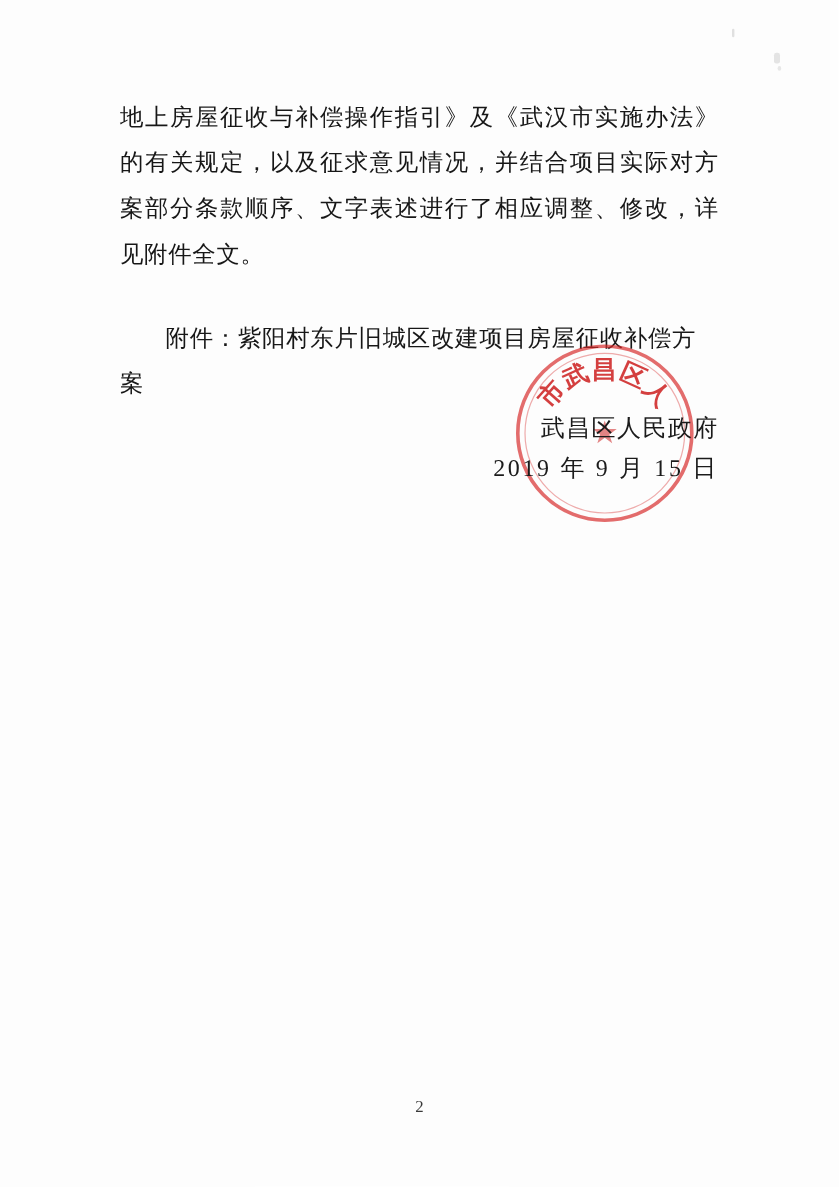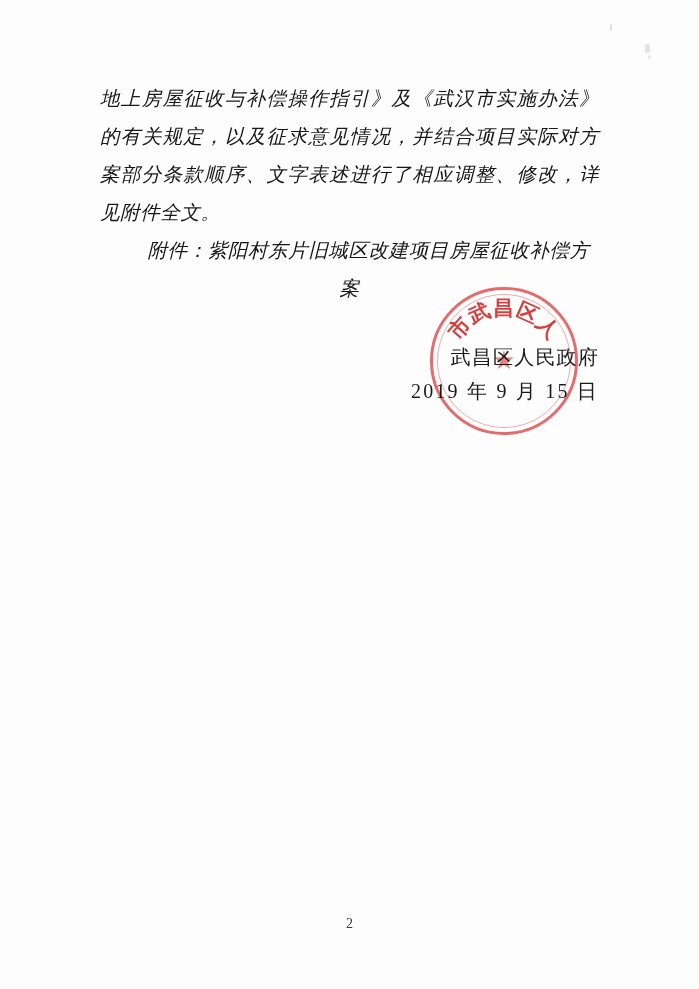--- a/index.html
+++ b/index.html
@@ -31,36 +31,36 @@
   }
   .speck.s1 { left: 610px; top: 24px;  width: 2px;  height: 7px;  border-radius: 1px; background:#c9c9c9;}
   .speck.s2 { left: 645px; top: 44px;  width: 5px;  height: 9px;  border-radius: 2px; background:#cfcfcf;}
   .speck.s3 { left: 648px; top: 55px;  width: 3px;  height: 4px;  background:#d5d5d5;}
 
   .body-text {
     position: absolute;
     left: 100px;
     top: 80px;
     width: 499px;
-    font-style: italic;
   }
 
   .para {
     font-size: 19.5px;
     line-height: 38px;
     letter-spacing: 0.6px;
     text-align: justify;
     text-justify: inter-ideograph;
     margin: 0;
     color: #171717;
   }
 
   .para.attachment {
+    margin-top: 32px;
     text-indent: 38px;
-    text-align: center;
+    text-align: left;
   }
 
   .signature-block {
     position: absolute;
     right: 100px;
     top: 340px;
     width: 260px;
     text-align: right;
     font-size: 20px;
     line-height: 34px;

